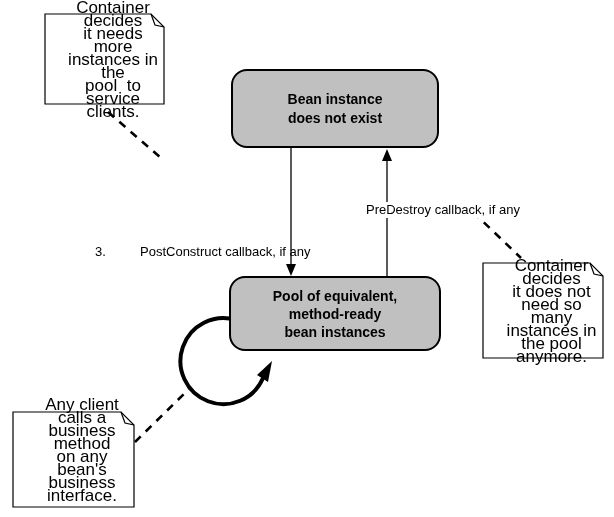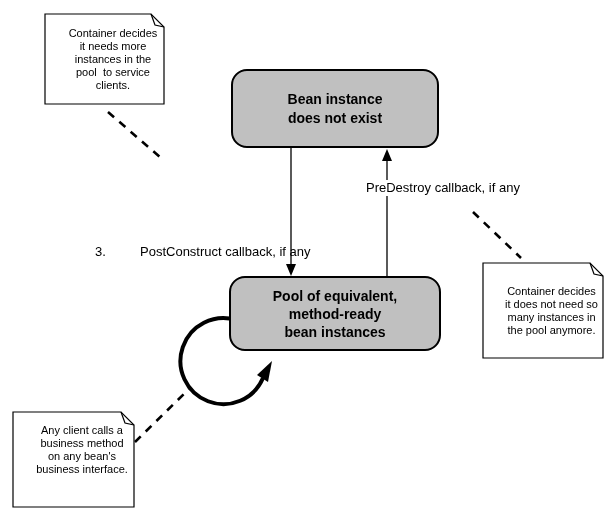--- a/index.html
+++ b/index.html
@@ -11,21 +11,21 @@
   .layer{position:absolute;left:0;top:0;}
   .state{
     position:absolute;display:flex;align-items:center;justify-content:center;
     text-align:center;background:var(--state-fill,#c0c0c0);
     border:2px solid var(--stroke,#000000);border-radius:16px;
     font-weight:bold;font-size:14px;line-height:19px;white-space:pre-wrap;
     box-sizing:border-box;
   }
   .note-text{
     position:absolute;display:flex;align-items:center;justify-content:center;
-    text-align:center;font-size:11px;line-height:13px;white-space:pre-wrap;
+    text-align:center;font-size:17px;line-height:13px;white-space:pre-wrap;
     box-sizing:border-box;
     padding-left:17px;
   }
   .step{position:absolute;left:95px;font-size:13px;line-height:15px;white-space:nowrap;}
   .step .num{display:inline-block;width:45px;}
   .float-label{
     position:absolute;font-size:13px;line-height:16px;background:#fff;
     padding:0 2px;white-space:nowrap;
   }
   .dash{stroke:var(--stroke,#000);stroke-width:2.6;stroke-dasharray:8 7;fill:none;}
@@ -69,21 +69,21 @@
 method-ready
 bean instances</div>
 
   <div class="state" style="left:231px;top:69px;width:208px;height:79px;">Bean instance
 does not exist</div>
 
   <div class="step" style="top:221px;margin-top:23px;">
     <span class="num">3.</span><span>PostConstruct callback, if any</span>
   </div>
 
-  <div class="float-label" style="left:364px;top:180px;">PreDestroy callback, if any</div>
+  <div class="float-label" style="left:364px;top:202px;">PreDestroy callback, if any</div>
 
   <div class="note-text" style="left:45px;top:14px;width:119px;height:90px;">Container decides
 it needs more
 instances in the
 pool  to service
 clients.</div>
 
   <div class="note-text" style="left:483px;top:263px;width:120px;height:95px;">Container decides
 it does not need so
 many instances in

